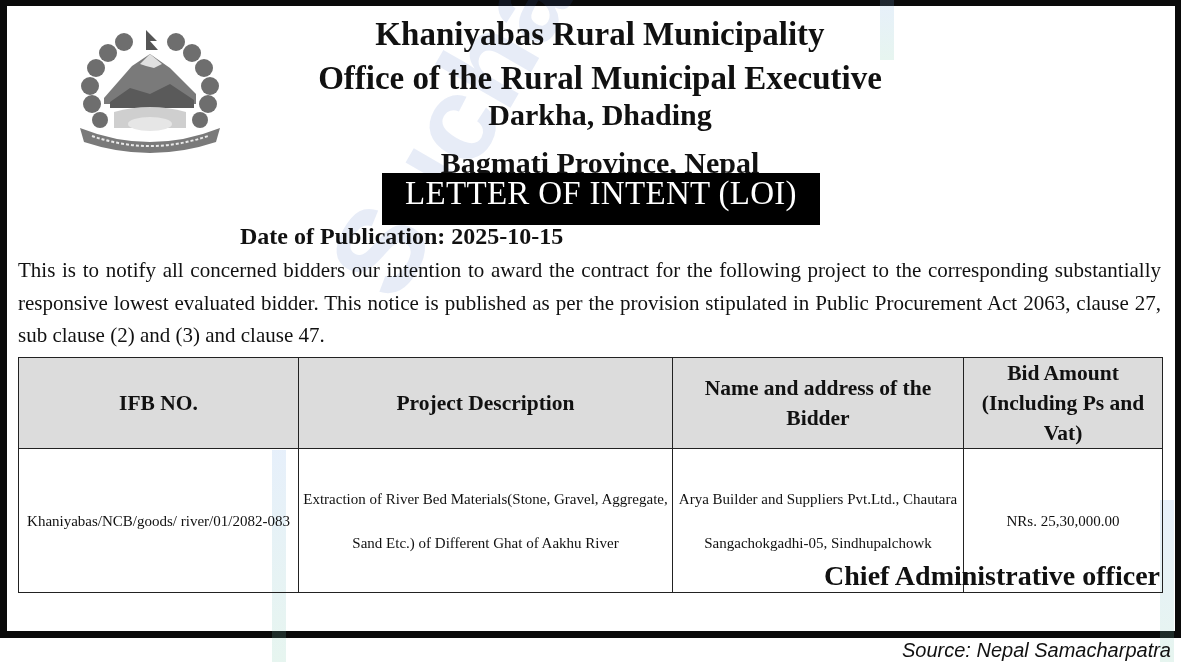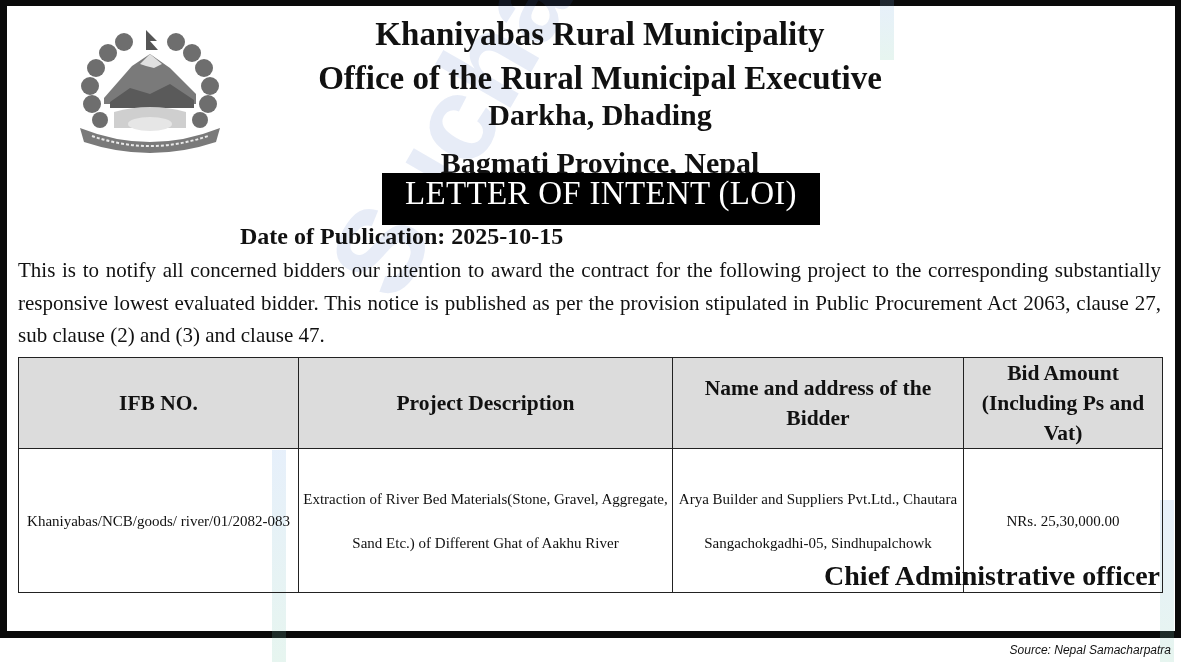--- a/index.html
+++ b/index.html
@@ -118,21 +118,21 @@
       font-size: 28px;
       line-height: 36px;
       white-space: nowrap;
     }
     .source {
       position: absolute;
       right: 10px;
       top: 639px;
       font-family: "Liberation Sans", "DejaVu Sans", sans-serif;
       font-style: italic;
-      font-size: 12px;
+      font-size: 20px;
       line-height: 22px;
       color: #111;
       white-space: nowrap;
     }
     .watermark {
       position: absolute;
       left: 300px;
       top: 250px;
       font-family: "Liberation Sans", sans-serif;
       font-weight: bold;

